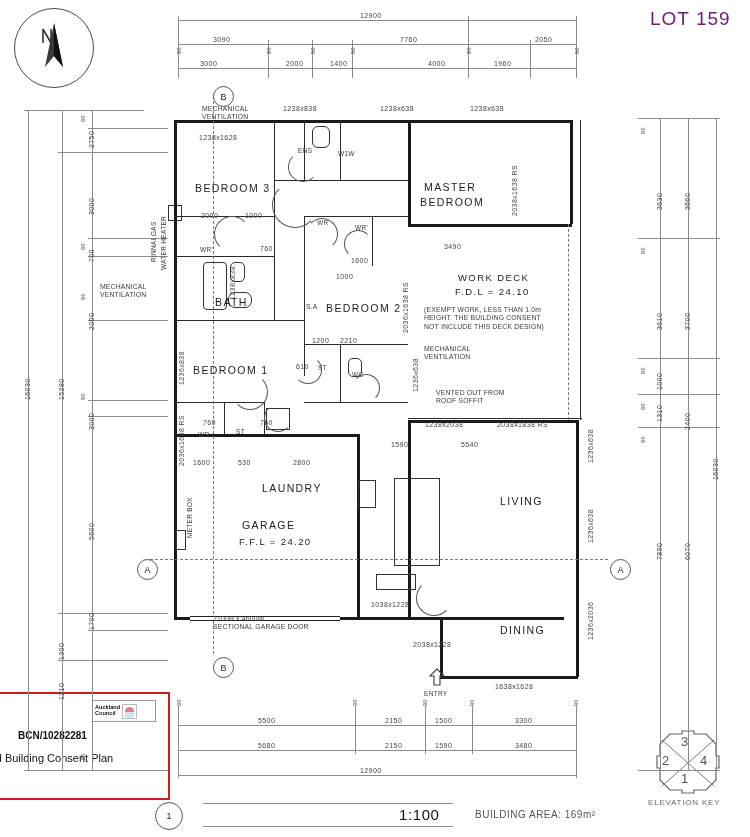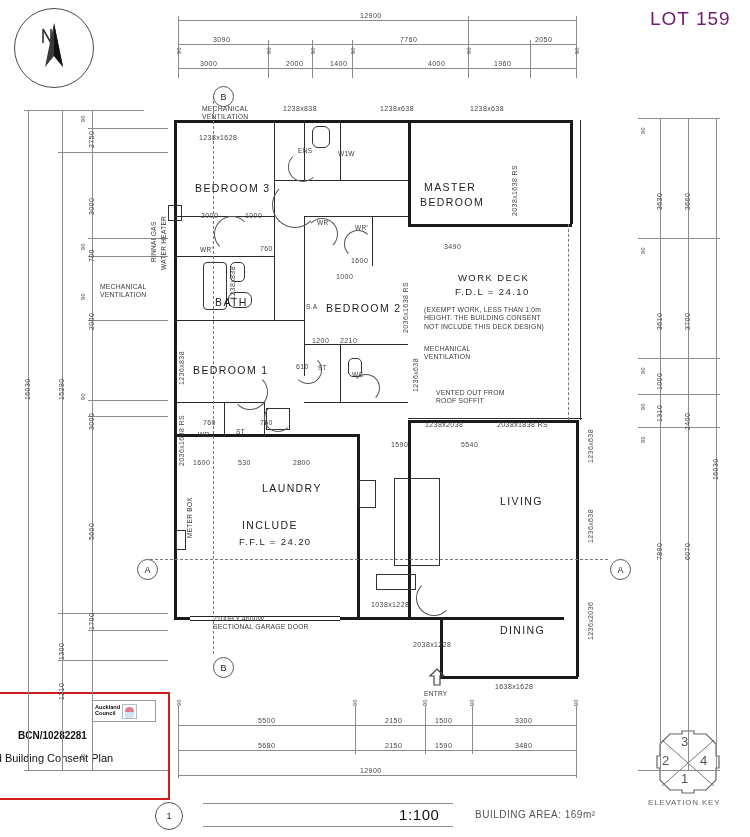--- a/index.html
+++ b/index.html
@@ -258,21 +258,21 @@
   </div>
 
   <div id="dynLayer">
       <div class="txt room" style="left: 195px; top: 182px;">BEDROOM 3</div>
       <div class="txt room" style="left: 424px; top: 181px;">MASTER</div>
       <div class="txt room" style="left: 420px; top: 196px;">BEDROOM</div>
       <div class="txt room" style="left: 326px; top: 302px;">BEDROOM 2</div>
       <div class="txt room" style="left: 193px; top: 364px;">BEDROOM 1</div>
       <div class="txt room" style="left: 215px; top: 296px;">BATH</div>
       <div class="txt room" style="left: 262px; top: 446px; margin-top: 36px;">LAUNDRY</div>
-      <div class="txt room" style="left: 242px; top: 519px;">INCLUDE</div>
+      <div class="txt room" style="left: 242px; top: 519px;">GARAGE</div>
       <div class="txt room" style="left: 500px; top: 495px;">LIVING</div>
       <div class="txt room" style="left: 500px; top: 624px;">DINING</div>
       <div class="txt small" style="left: 298px; top: 147px;">ENS</div>
       <div class="txt small" style="left: 338px; top: 150px;">W1W</div>
       <div class="txt small" style="left: 200px; top: 246px;">WR'</div>
       <div class="txt small" style="left: 317px; top: 219px;">WR'</div>
       <div class="txt small" style="left: 355px; top: 224px;">WR'</div>
       <div class="txt small" style="left: 198px; top: 431px;">WR</div>
       <div class="txt small" style="left: 236px; top: 428px;">ST</div>
       <div class="txt small" style="left: 318px; top: 364px;">ST</div>

